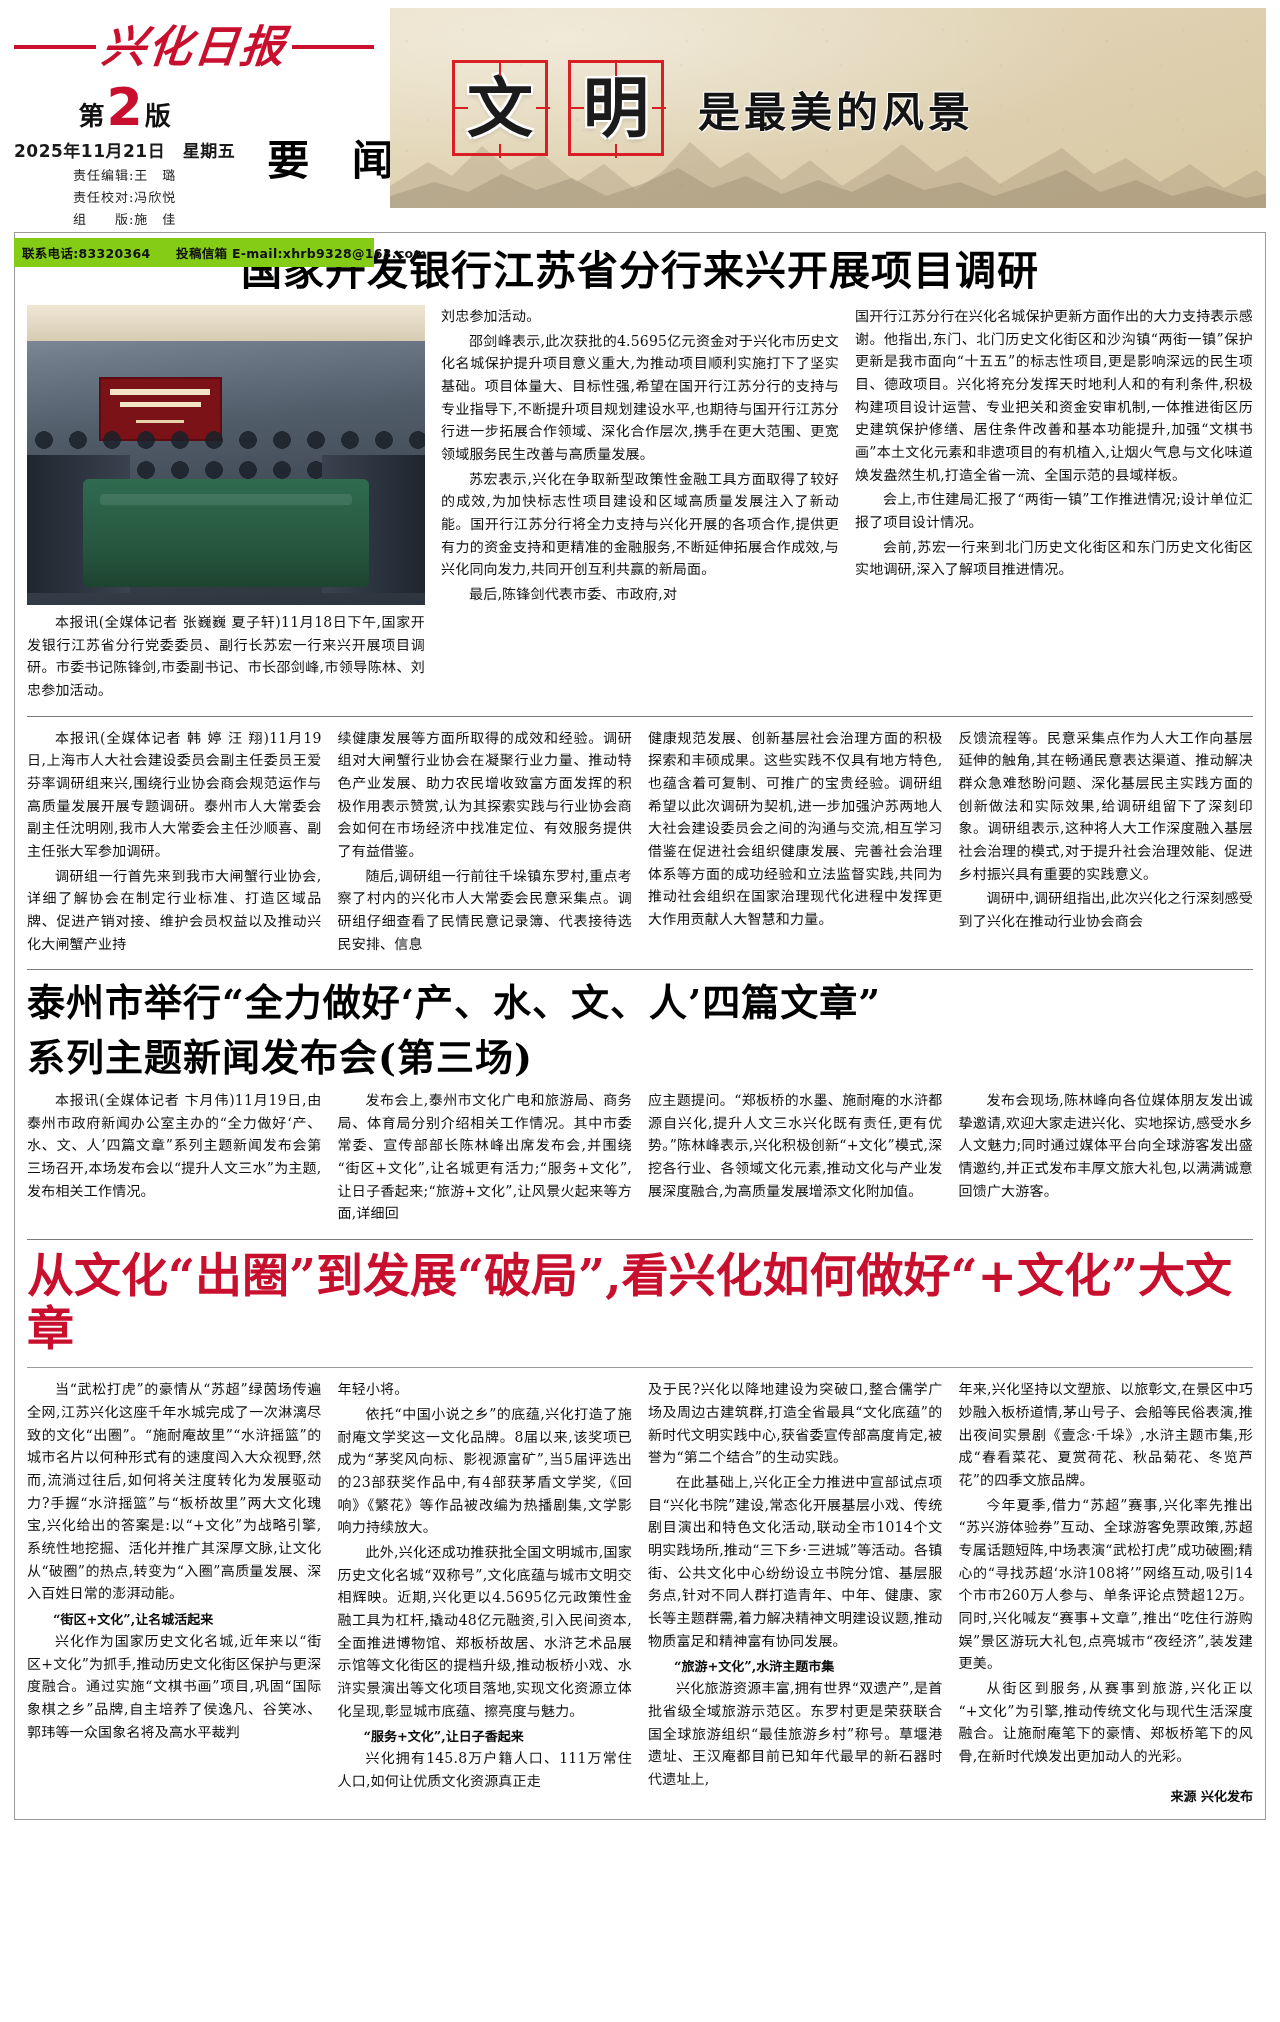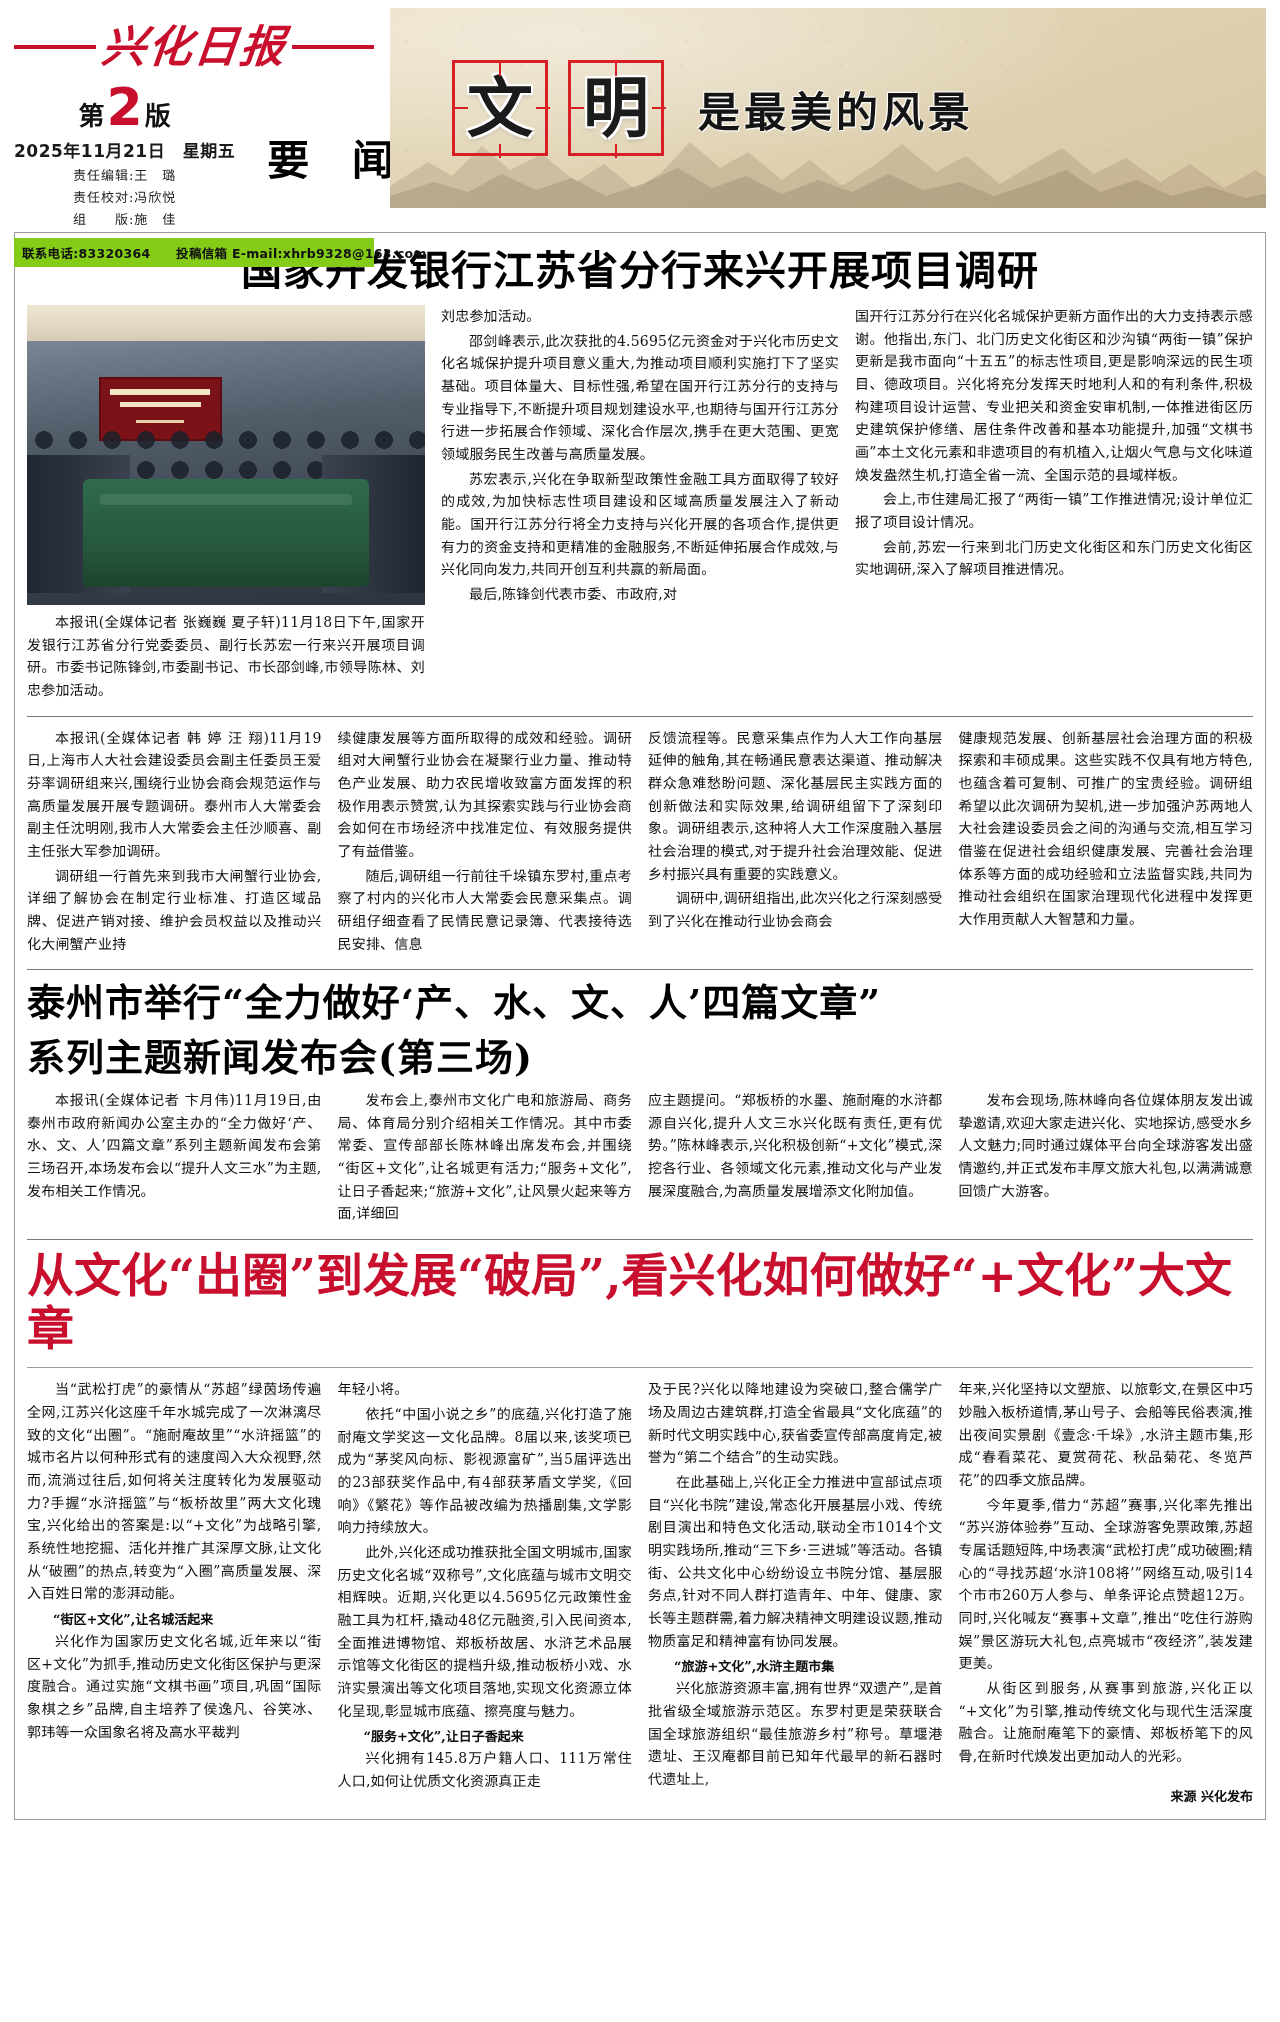--- a/index.html
+++ b/index.html
@@ -234,25 +234,25 @@
       <div class="cols">
         <div class="col">
           <p class="body">本报讯(全媒体记者 韩 婷 汪 翔)11月19日,上海市人大社会建设委员会副主任委员王爱芬率调研组来兴,围绕行业协会商会规范运作与高质量发展开展专题调研。泰州市人大常委会副主任沈明刚,我市人大常委会主任沙顺喜、副主任张大军参加调研。</p>
           <p class="body">调研组一行首先来到我市大闸蟹行业协会,详细了解协会在制定行业标准、打造区域品牌、促进产销对接、维护会员权益以及推动兴化大闸蟹产业持</p>
         </div>
         <div class="col">
           <p class="body noind">续健康发展等方面所取得的成效和经验。调研组对大闸蟹行业协会在凝聚行业力量、推动特色产业发展、助力农民增收致富方面发挥的积极作用表示赞赏,认为其探索实践与行业协会商会如何在市场经济中找准定位、有效服务提供了有益借鉴。</p>
           <p class="body">随后,调研组一行前往千垛镇东罗村,重点考察了村内的兴化市人大常委会民意采集点。调研组仔细查看了民情民意记录簿、代表接待选民安排、信息</p>
         </div>
         <div class="col">
+          <p class="body noind">健康规范发展、创新基层社会治理方面的积极探索和丰硕成果。这些实践不仅具有地方特色,也蕴含着可复制、可推广的宝贵经验。调研组希望以此次调研为契机,进一步加强沪苏两地人大社会建设委员会之间的沟通与交流,相互学习借鉴在促进社会组织健康发展、完善社会治理体系等方面的成功经验和立法监督实践,共同为推动社会组织在国家治理现代化进程中发挥更大作用贡献人大智慧和力量。</p>
+        </div>
+        <div class="col">
           <p class="body noind">反馈流程等。民意采集点作为人大工作向基层延伸的触角,其在畅通民意表达渠道、推动解决群众急难愁盼问题、深化基层民主实践方面的创新做法和实际效果,给调研组留下了深刻印象。调研组表示,这种将人大工作深度融入基层社会治理的模式,对于提升社会治理效能、促进乡村振兴具有重要的实践意义。</p>
           <p class="body">调研中,调研组指出,此次兴化之行深刻感受到了兴化在推动行业协会商会</p>
-        </div>
-        <div class="col">
-          <p class="body noind">健康规范发展、创新基层社会治理方面的积极探索和丰硕成果。这些实践不仅具有地方特色,也蕴含着可复制、可推广的宝贵经验。调研组希望以此次调研为契机,进一步加强沪苏两地人大社会建设委员会之间的沟通与交流,相互学习借鉴在促进社会组织健康发展、完善社会治理体系等方面的成功经验和立法监督实践,共同为推动社会组织在国家治理现代化进程中发挥更大作用贡献人大智慧和力量。</p>
         </div>
       </div>
     </div>
 
     <hr class="rule">
 
     <div>
       <h1 class="head big2">泰州市举行“全力做好‘产、水、文、人’四篇文章”</h1>
       <h1 class="head big2">系列主题新闻发布会(第三场)</h1>
       <div class="cols">

